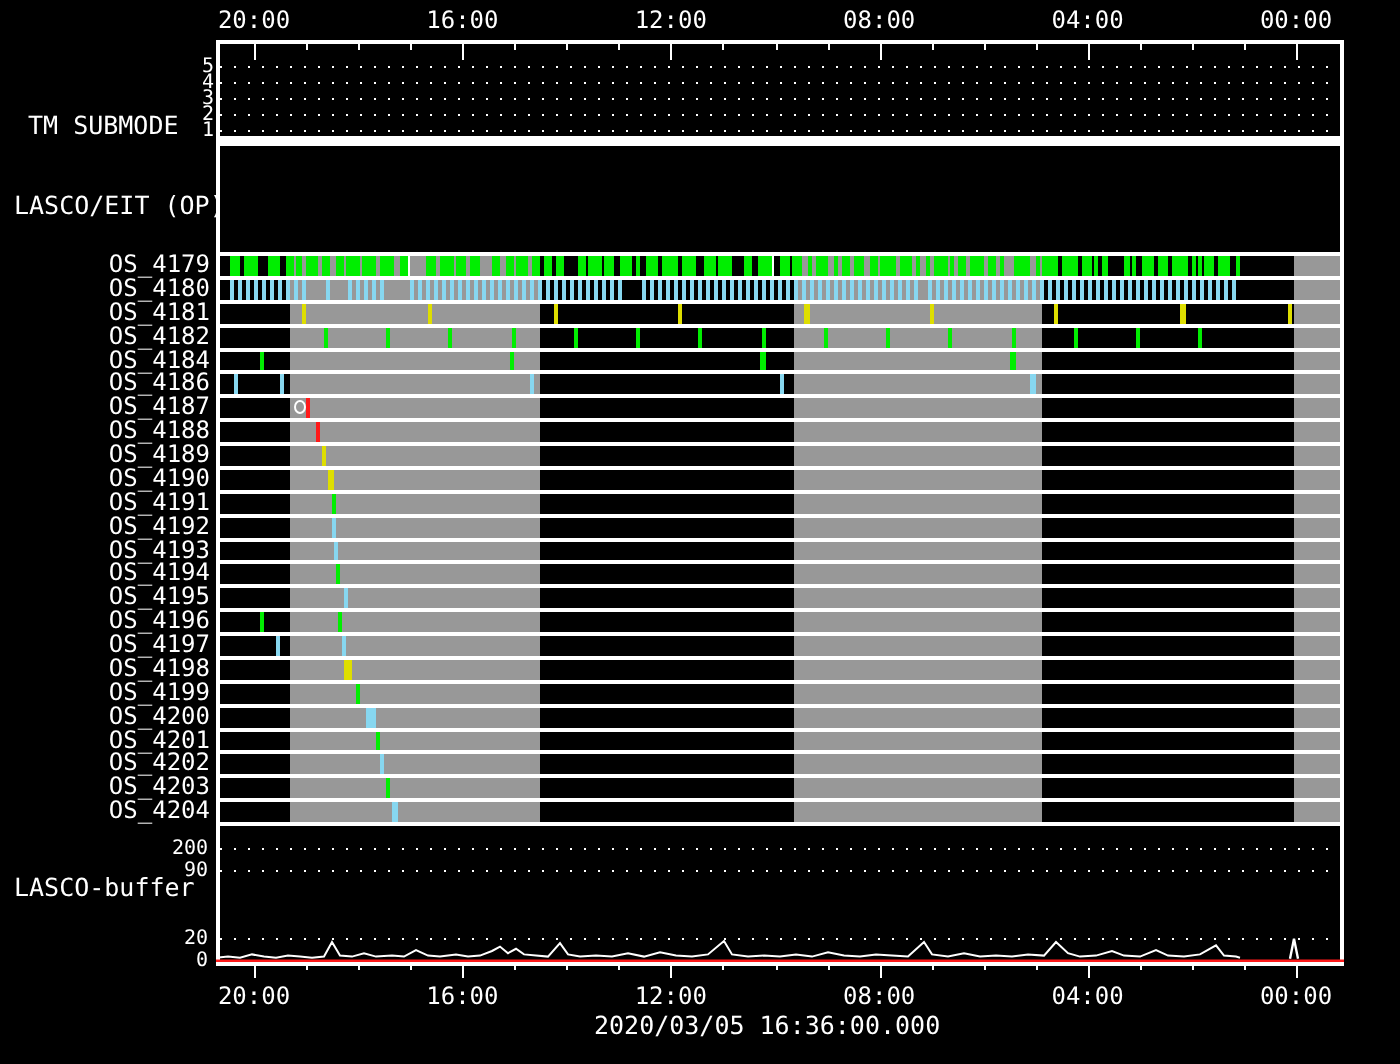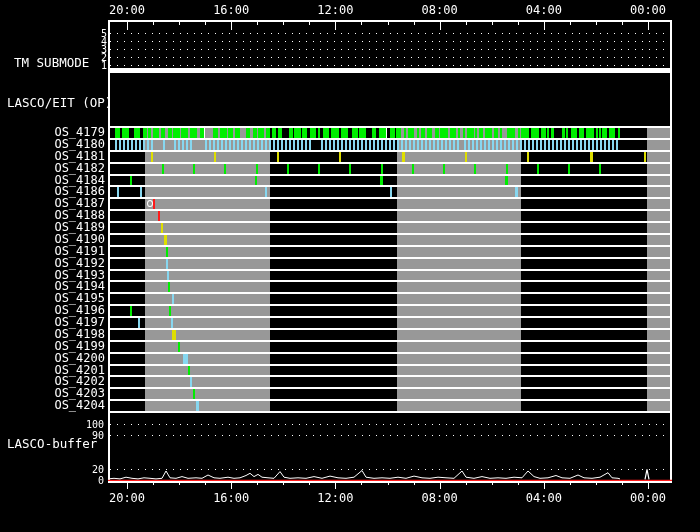--- a/index.html
+++ b/index.html
@@ -24,20 +24,21 @@
   .legend-item{font-size:12px;margin-right:11px;}
 </style>
 </head>
 <body>
 
 <div class="screen">
 
   <div class="lbl panel-label" style="left:14px;top:55px;">TM SUBMODE</div>
   <div class="lbl panel-label" style="left:7px;top:95px;">LASCO/EIT (OP)</div>
   <div class="lbl panel-label" style="left:7px;top:436px;">LASCO-buffer</div>
+  <div class="lbl" style="left:297px;top:505px;font-size:12.5px;">2020/03/05 16:36:00.000</div>
 
   <div id="axes" class="abs">
       <div class="axis-line" style="left: 108px; top: 20px; width: 564px; height: 2px;"></div>
       <div class="tick" style="left: 127px; top: 20px; height: 10px;"></div>
       <div class="tick" style="left: 153.05px; top: 20px; height: 5px;"></div>
       <div class="tick" style="left: 179.1px; top: 20px; height: 5px;"></div>
       <div class="tick" style="left: 205.15px; top: 20px; height: 5px;"></div>
       <div class="time-label" style="left: 102px; top: 3px;">20:00</div>
       <div class="tick" style="left: 231.2px; top: 20px; height: 10px;"></div>
       <div class="tick" style="left: 257.25px; top: 20px; height: 5px;"></div>
@@ -494,21 +495,21 @@
         <div class="gray-band" style="left: 35px; width: 125px; background: rgb(152, 152, 152);"></div>
         <div class="gray-band" style="left: 287px; width: 124px; background: rgb(152, 152, 152);"></div>
         <div class="gray-band" style="left: 537px; width: 25px; background: rgb(152, 152, 152);"></div>
         <div class="evtick" style="left: 86px; width: 3px; background: rgb(135, 215, 240);"></div>
       </div>
     </div>
   <div id="bufpanel" class="abs">
       <div class="dotline" style="left: 110px; top: 424px; width: 560px;"></div>
       <div class="dotline" style="left: 110px; top: 435.2px; width: 560px;"></div>
       <div class="dotline" style="left: 110px; top: 468.8px; width: 560px;"></div>
-      <div class="ydigit" style="left: 82px; top: 420px;">100</div>
+      <div class="ydigit" style="left: 82px; top: 420px;">200</div>
       <div class="ydigit" style="left: 82px; top: 431.2px;">90</div>
       <div class="ydigit" style="left: 82px; top: 464.8px;">20</div>
       <div class="ydigit" style="left: 82px; top: 476px;">0</div>
       <svg width="564" height="64" viewBox="0 0 564 64" style="position: absolute; left: 108px; top: 417px;">
         <line x1="0" x2="564" y1="63.4" y2="63.4" stroke="#ff1a1a" stroke-width="1.4"></line>
         <polyline points="0,61.9 6,61.3 12,61.9 18,60.2 24,61.3 30,61.9 36,60.8 42,61.3 48,61.9 54,61.3 58,54.0 62,60.8 68,61.3 74,59.6 80,61.3 88,60.8 94,61.3 100,58.0 106,60.8 112,61.3 120,60.2 126,61.3 132,60.8 138,58.5 142,56.3 146,59.6 150,57.4 154,60.2 160,60.8 166,61.3 172,54.6 176,60.2 182,61.3 190,60.8 198,61.3 206,59.6 214,61.3 222,59.1 230,60.8 238,61.3 246,60.2 254,53.5 258,60.2 266,61.3 274,60.8 282,61.3 290,60.2 298,61.3 306,59.1 314,60.8 322,61.3 330,60.2 338,60.8 346,61.3 354,54.0 358,60.2 366,61.3 374,59.6 382,61.3 390,60.8 398,61.3 406,60.2 414,60.8 420,54.0 426,59.6 432,61.3 440,60.8 448,58.5 454,60.8 462,61.3 470,58.0 476,60.8 484,61.3 492,60.2 500,55.7 504,60.8 510,61.3 512,61.9" fill="none" stroke="#fff" stroke-width="1"></polyline>
         <polyline points="537,62.4 539,52.4 541,62.4" fill="none" stroke="#fff" stroke-width="1.2"></polyline>
       </svg>
     </div>
 </div>

